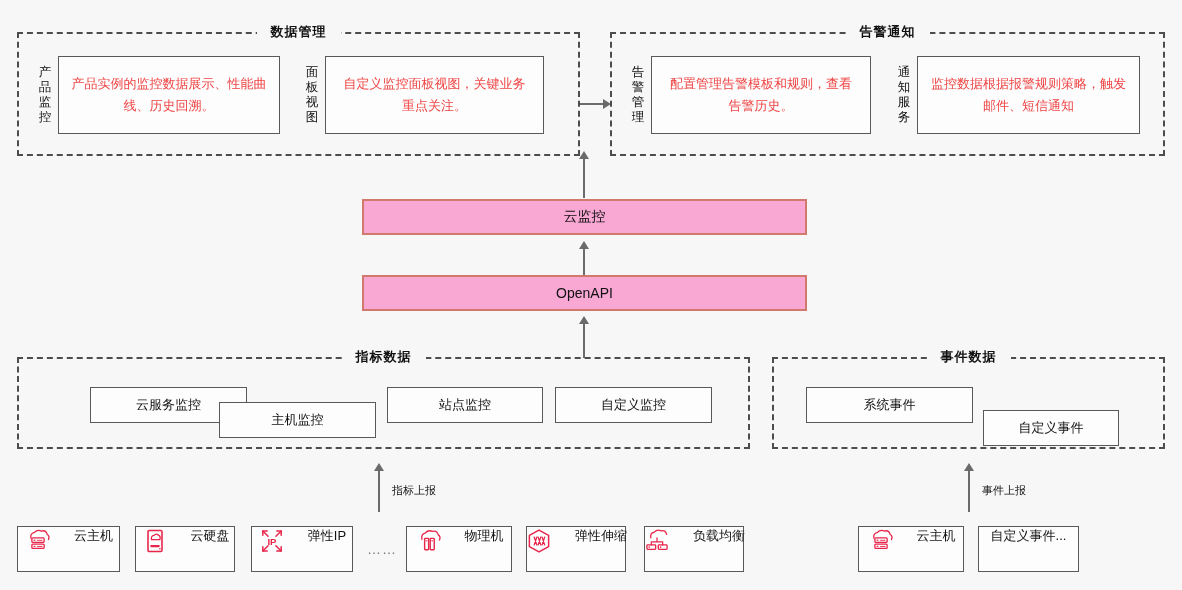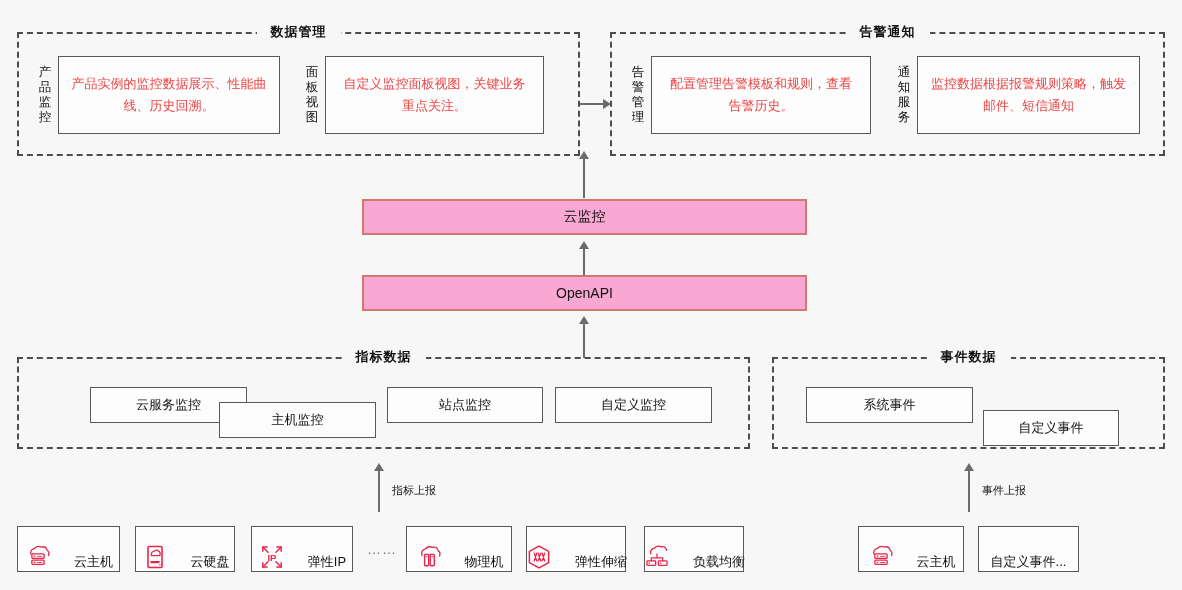--- a/index.html
+++ b/index.html
@@ -104,21 +104,21 @@
     white-space: nowrap;
   }
 
   
   .iconbox {
     position: absolute;
     border: 1px solid #595959;
     background: #fdfdfd;
     box-sizing: border-box;
     display: flex;
-    align-items: flex-end;
+    align-items: flex-start;
     justify-content: center;
     gap: 22px;
     font-size: 13px;
     color: #111;
     white-space: nowrap;
     padding: 0 8px;
   }
   .iconbox .glyph { flex: 0 0 auto; display: block; line-height: 0; }
   .iconbox .cap   { flex: 0 0 auto; }
 

